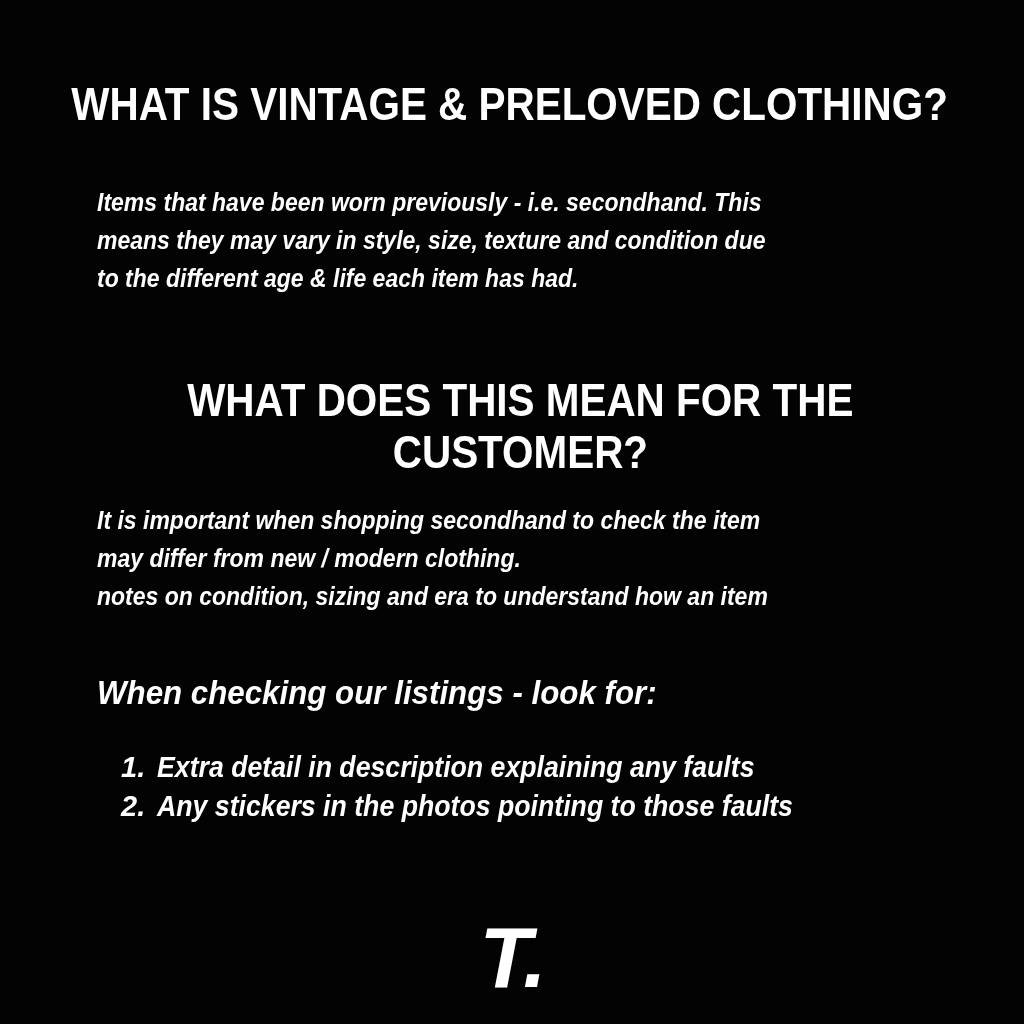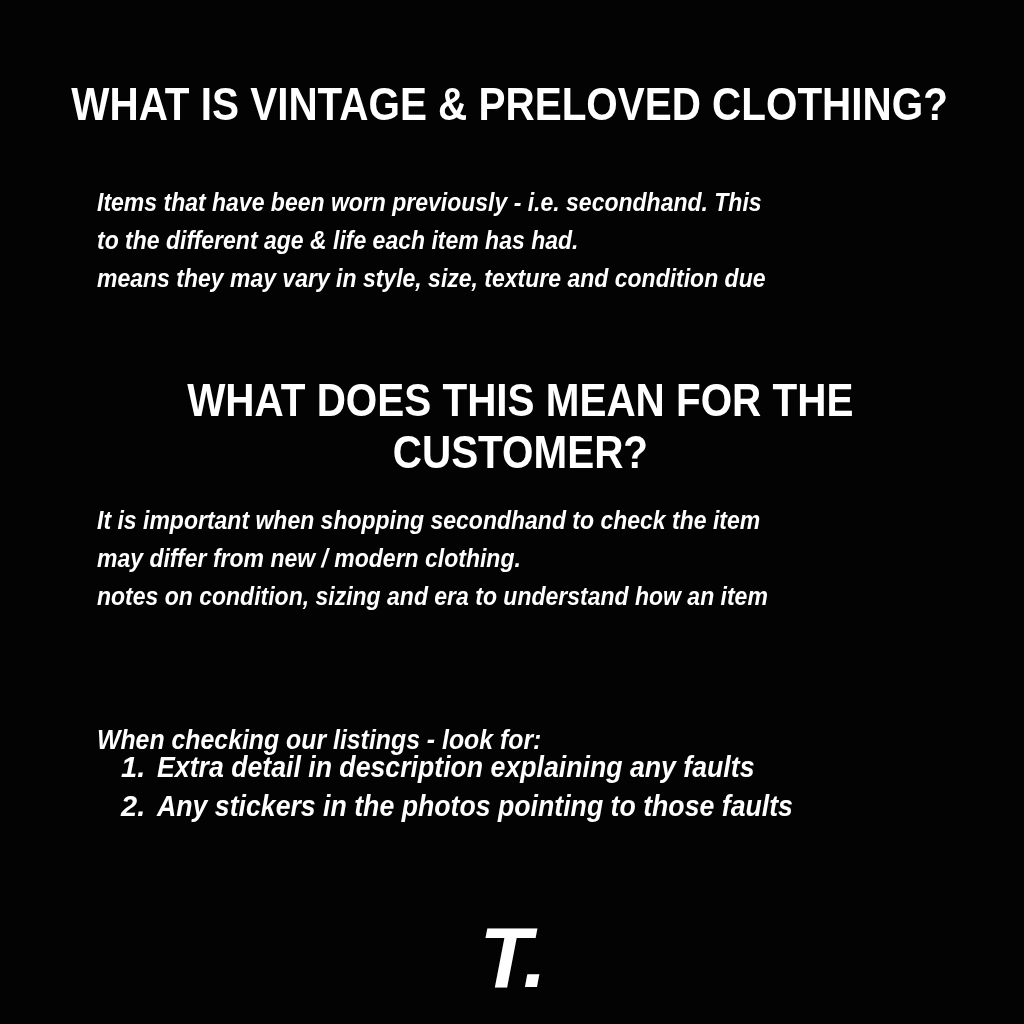--- a/index.html
+++ b/index.html
@@ -32,22 +32,22 @@
     position:absolute;left:97px;
     font-size:25px;line-height:38px;
     font-weight:700;font-style:italic;
   }
   .para .bline{white-space:nowrap;}
   .para .squeeze{display:inline-block;transform:scaleX(.92);transform-origin:0 50%;}
   .intro{top:183px;}
   .customer{top:501px;}
   .lead{
     position:absolute;left:97px;top:673px;
-    font-size:27px;line-height:38px;
-    font-weight:700;font-style:italic;white-space:nowrap;margin-top:48px;
+    font-size:34px;line-height:38px;
+    font-weight:700;font-style:italic;white-space:nowrap;
   }
   .lead .squeeze{display:inline-block;transform:scaleX(.92);transform-origin:0 50%;}
   
   .checklist{
     position:absolute;left:121px;top:748px;
     font-size:29px;line-height:39px;
     font-weight:700;font-style:italic;
   }
   .check-row{display:flex;white-space:nowrap;}
   .check-num{display:inline-block;width:36px;flex:0 0 36px;}
@@ -63,22 +63,22 @@
 </style>
 </head>
 <body>
 
 <div class="card">
 
   <h1 class="h1"><span class="squeeze">WHAT IS VINTAGE &amp; PRELOVED CLOTHING?</span></h1>
 
   <div class="para intro">
     <div class="bline"><span class="squeeze">Items that have been worn previously - i.e. secondhand. This</span></div>
+    <div class="bline"><span class="squeeze">means they may vary in style, size, texture and condition due</span></div>
     <div class="bline"><span class="squeeze">to the different age &amp; life each item has had.</span></div>
-    <div class="bline"><span class="squeeze">means they may vary in style, size, texture and condition due</span></div>
   </div>
 
   <h2 class="h2">
     <div class="hline"><span class="squeeze">WHAT DOES THIS MEAN FOR THE</span></div>
     <div class="hline"><span class="squeeze">CUSTOMER?</span></div>
   </h2>
 
   <div class="para customer">
     <div class="bline"><span class="squeeze">It is important when shopping secondhand to check the item</span></div>
     <div class="bline"><span class="squeeze">may differ from new / modern clothing.</span></div>

